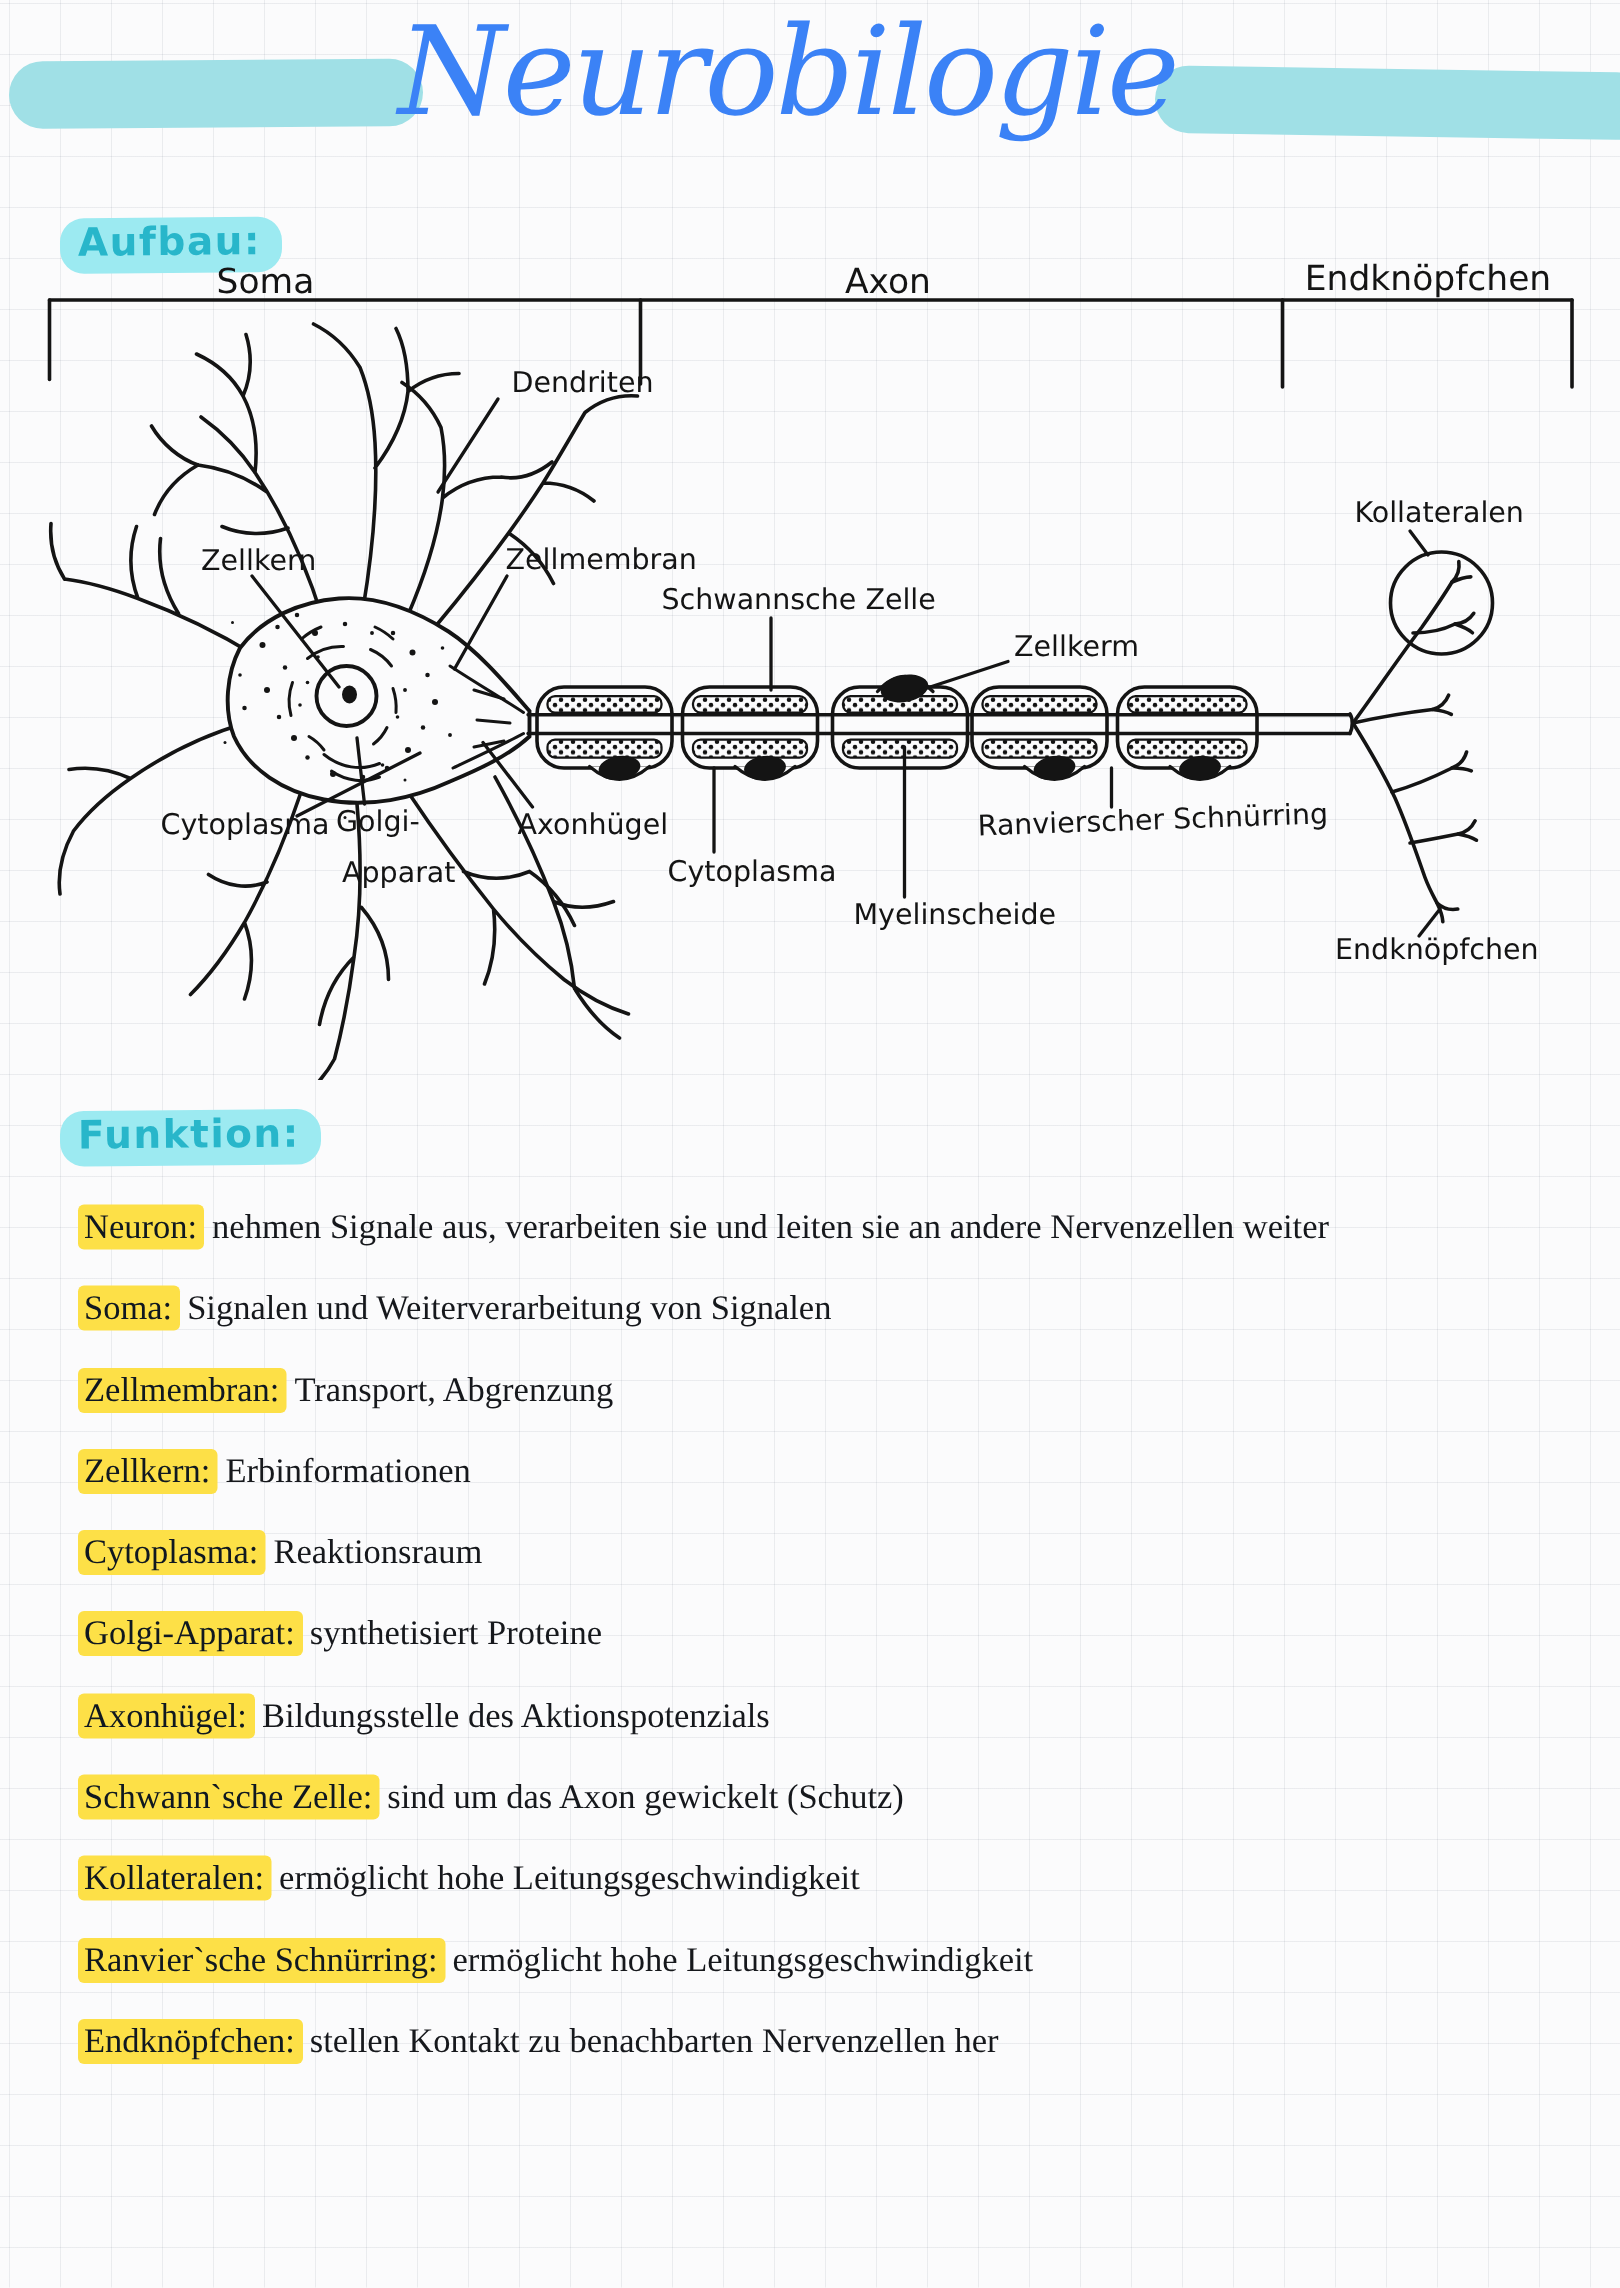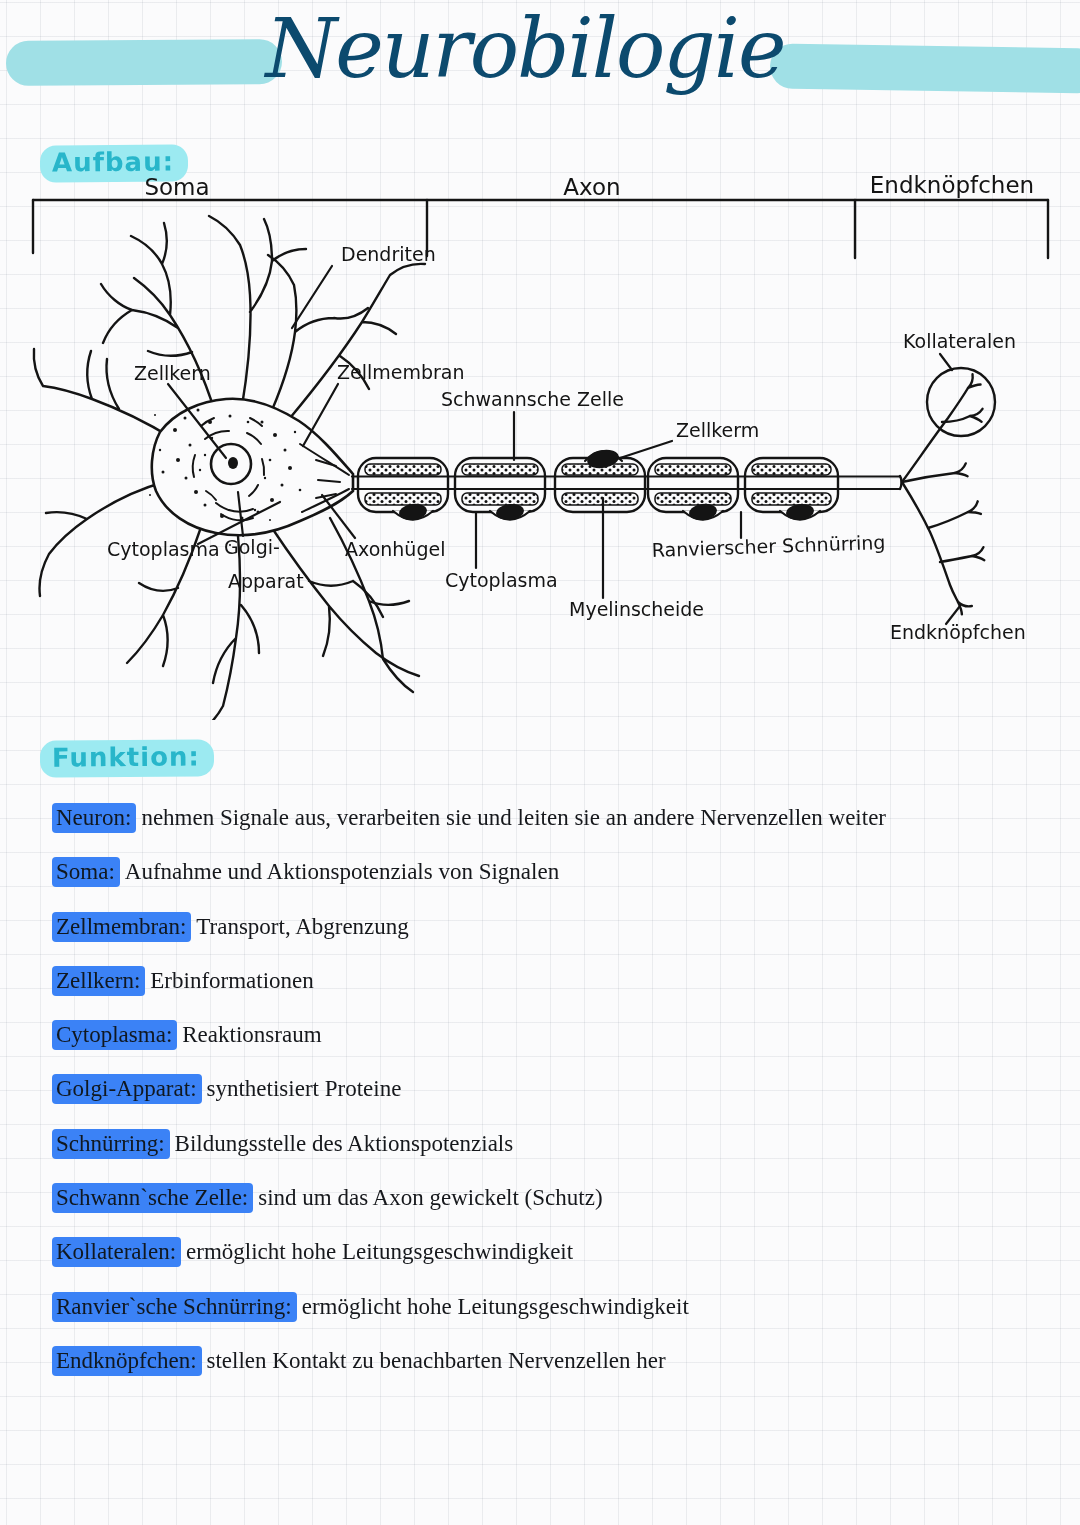--- a/index.html
+++ b/index.html
@@ -17,21 +17,21 @@
   .title-bar{
     position:absolute;height:45px;background:#a0e0e6;border-radius:23px;
   }
   .title-bar.left{left:6px;top:40px;width:276px;transform:rotate(-0.4deg);}
   .title-bar.right{left:770px;top:46px;width:330px;transform:rotate(0.9deg);}
   .page-title{
     position:absolute;left:245px;top:2px;width:560px;margin:0;
     text-align:center;
     font-family:"DejaVu Serif", serif;
     font-style:italic;font-weight:normal;
-    font-size:82px;line-height:1.15;color:#0c4a6e;
+    font-size:82px;line-height:1.15;color:#3b82f6;
     letter-spacing:-2px;
   }
   .pill{
     position:absolute;display:inline-block;
     background:#9ceaf1;color:#28b6ca;
     font-family:"DejaVu Sans", sans-serif;font-weight:bold;
     font-size:26px;letter-spacing:1px;
     padding:2px 14px 5px 12px;border-radius:16px;
     transform:rotate(-0.5deg);
   }
@@ -43,21 +43,21 @@
     fill:#141414;
   }
   .lbl{font-size:19px;}
   .bracket-lbl{font-size:23px;}
   .definitions{position:absolute;left:52px;top:791px;width:1000px;}
   .def-line{
     height:54.3px;line-height:54.3px;margin:0;white-space:nowrap;
     font-family:"Liberation Serif", serif;font-size:23px;color:#16181c;
   }
   .term{
-    background:#3b82f6;border-radius:4px;padding:2px 5px 3px 4px;
+    background:#fde047;border-radius:4px;padding:2px 5px 3px 4px;
     margin-right:5px;color:#101820;
   }
 </style>
 </head>
 <body>
 
 <div class="title-bar left"></div>
 <div class="title-bar right"></div>
 <h1 class="page-title">Neurobilogie</h1>
 
@@ -269,23 +269,23 @@
   <text class="lbl" x="445" y="427">Cytoplasma</text>
   <text class="lbl" x="569" y="456">Myelinscheide</text>
   <text class="lbl" x="652" y="397" transform="rotate(-2 652 397)">Ranvierscher Schnürring</text>
   <text class="lbl" x="890" y="479">Endknöpfchen</text>
 </svg>
 
 <div class="pill funktion">Funktion:</div>
 
 <div class="definitions">
   <p class="def-line"><span class="term">Neuron:</span><span class="def">nehmen Signale aus, verarbeiten sie und leiten sie an andere Nervenzellen weiter</span></p>
-  <p class="def-line"><span class="term">Soma:</span><span class="def">Aufnahme und Aktionspotenzials von Signalen</span></p>
+  <p class="def-line"><span class="term">Soma:</span><span class="def">Signalen und Weiterverarbeitung von Signalen</span></p>
   <p class="def-line"><span class="term">Zellmembran:</span><span class="def">Transport, Abgrenzung</span></p>
   <p class="def-line"><span class="term">Zellkern:</span><span class="def">Erbinformationen</span></p>
   <p class="def-line"><span class="term">Cytoplasma:</span><span class="def">Reaktionsraum</span></p>
   <p class="def-line"><span class="term">Golgi-Apparat:</span><span class="def">synthetisiert Proteine</span></p>
-  <p class="def-line"><span class="term">Schnürring:</span><span class="def">Bildungsstelle des Aktionspotenzials</span></p>
+  <p class="def-line"><span class="term">Axonhügel:</span><span class="def">Bildungsstelle des Aktionspotenzials</span></p>
   <p class="def-line"><span class="term">Schwann`sche Zelle:</span><span class="def">sind um das Axon gewickelt (Schutz)</span></p>
   <p class="def-line"><span class="term">Kollateralen:</span><span class="def">ermöglicht hohe Leitungsgeschwindigkeit</span></p>
   <p class="def-line"><span class="term">Ranvier`sche Schnürring:</span><span class="def">ermöglicht hohe Leitungsgeschwindigkeit</span></p>
   <p class="def-line"><span class="term">Endknöpfchen:</span><span class="def">stellen Kontakt zu benachbarten Nervenzellen her</span></p>
 </div>
 
 </body></html>

